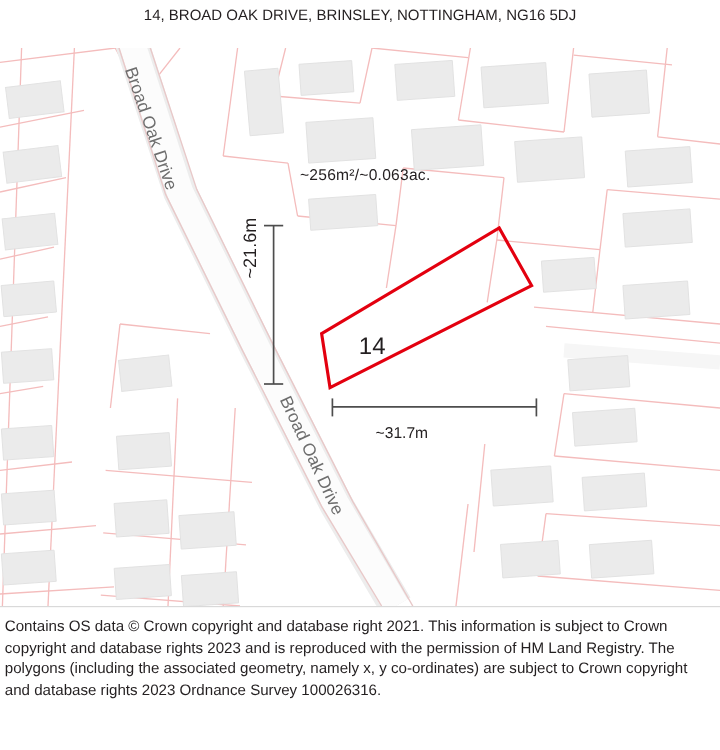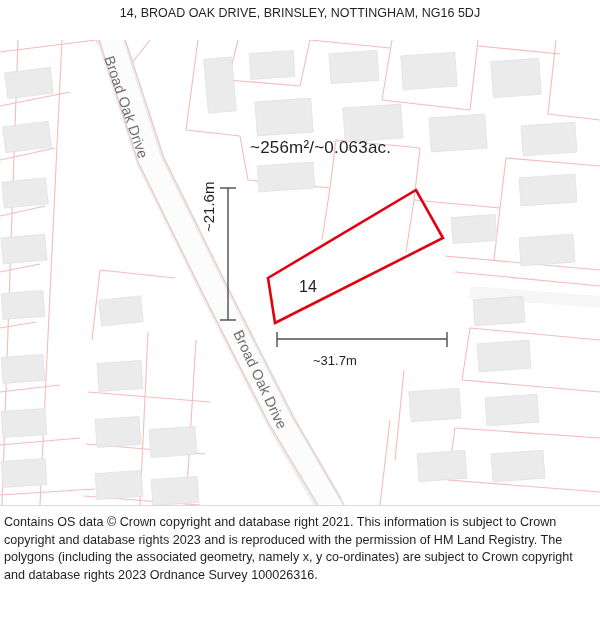--- a/index.html
+++ b/index.html
@@ -55,27 +55,27 @@
   }
   .map-label {
     position: absolute;
     font-size: 13px;
     color: #231f20;
     white-space: nowrap;
   }
   #area-label {
     left: 250px;
     top: 98px;
-    font-size: 17px;
+    font-size: 13px;
     letter-spacing: 0.2px;
   }
   #plot-number {
     left: 299px;
     top: 238px;
-    font-size: 16px;
+    font-size: 20px;
   }
   #width-label {
     left: 313px;
     top: 313px;
     font-size: 13px;
   }
   #height-label {
     left: 200px;
     top: 192px;
     font-size: 15px;

